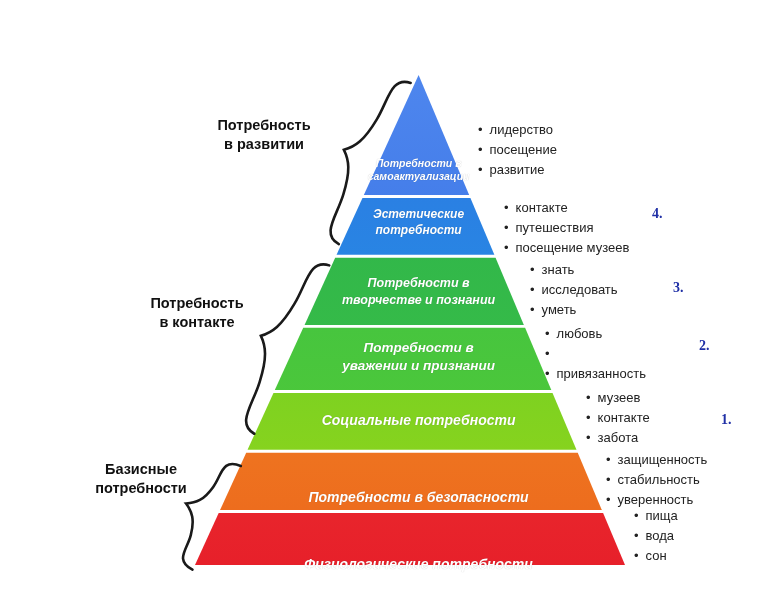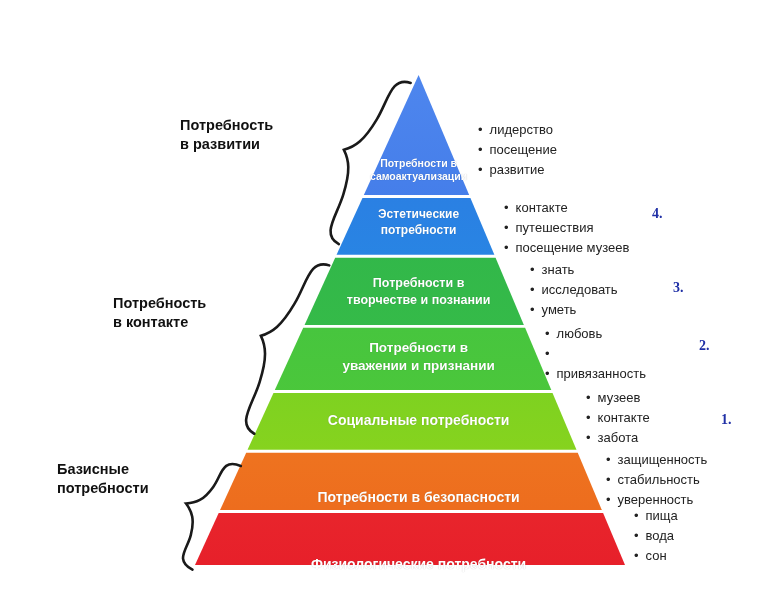--- a/index.html
+++ b/index.html
@@ -13,32 +13,32 @@
   .band { position:absolute; inset:0; }
   .band1 { clip-path:polygon(52% 0%, 63.76% 24.5%, 39.26% 24.5%); }
   .band2 { clip-path:polygon(38.95% 25.1%, 64.05% 25.1%, 69.62% 36.7%, 32.92% 36.7%); }
   .band3 { clip-path:polygon(32.6% 37.3%, 69.9% 37.3%, 76.48% 51%, 25.48% 51%); }
   .band4 { clip-path:polygon(25.17% 51.6%, 76.77% 51.6%, 82.86% 64.3%, 18.56% 64.3%); }
   .band5 { clip-path:polygon(18.25% 64.9%, 83.15% 64.9%, 88.72% 76.5%, 12.22% 76.5%); }
   .band6 { clip-path:polygon(11.91% 77.1%, 89.01% 77.1%, 94.62% 88.8%, 5.82% 88.8%); }
   .band7 { clip-path:polygon(5.51% 89.4%, 94.91% 89.4%, 100% 100%, 0% 100%); }
 
   .band-label { position:absolute; left:4%; width:96%; text-align:center; color:#fff;
-                font-weight:bold; white-space:pre-line; text-shadow:0 0 1px rgba(0,0,0,.25); }
+                font-weight:bold; white-space:pre-line; text-shadow:0 0 1px rgba(0,0,0,.25);font-style:italic; }
   .bl1 { top:82px;  font-size:10.5px; line-height:13px; }
   .bl2 { top:131px; font-size:12px;   line-height:16px; }
   .bl3 { top:200px; font-size:12.5px; line-height:17px; }
   .bl4 { top:264px; font-size:13.5px; line-height:18px; }
   .bl5 { top:337px; font-size:14px; }
   .bl6 { top:414px; font-size:14px; }
   .bl7 { top:457px; font-size:14px;margin-top:24px; }
 
   
   .left-label { position:absolute; font-weight:bold; font-size:14.5px; line-height:19px;
-                color:#111; white-space:pre-line; }
+                color:#111; text-align:center; white-space:pre-line; }
   .ll1 { left:180px; top:116px; width:168px; }
   .ll2 { left:113px; top:294px; width:168px; }
   .ll3 { left:57px;  top:460px; width:168px; }
 
   
   .brace { position:absolute; }
   .brace svg { width:100%; height:100%; display:block; }
   .brace1 { left:338px; top:66px;  width:44px; height:182px; transform:rotate(24deg); }
   .brace2 { left:255px; top:248px; width:44px; height:190px; transform:rotate(24deg); }
   .brace3 { left:180px; top:452px; width:44px; height:118px; transform:rotate(25deg); }

